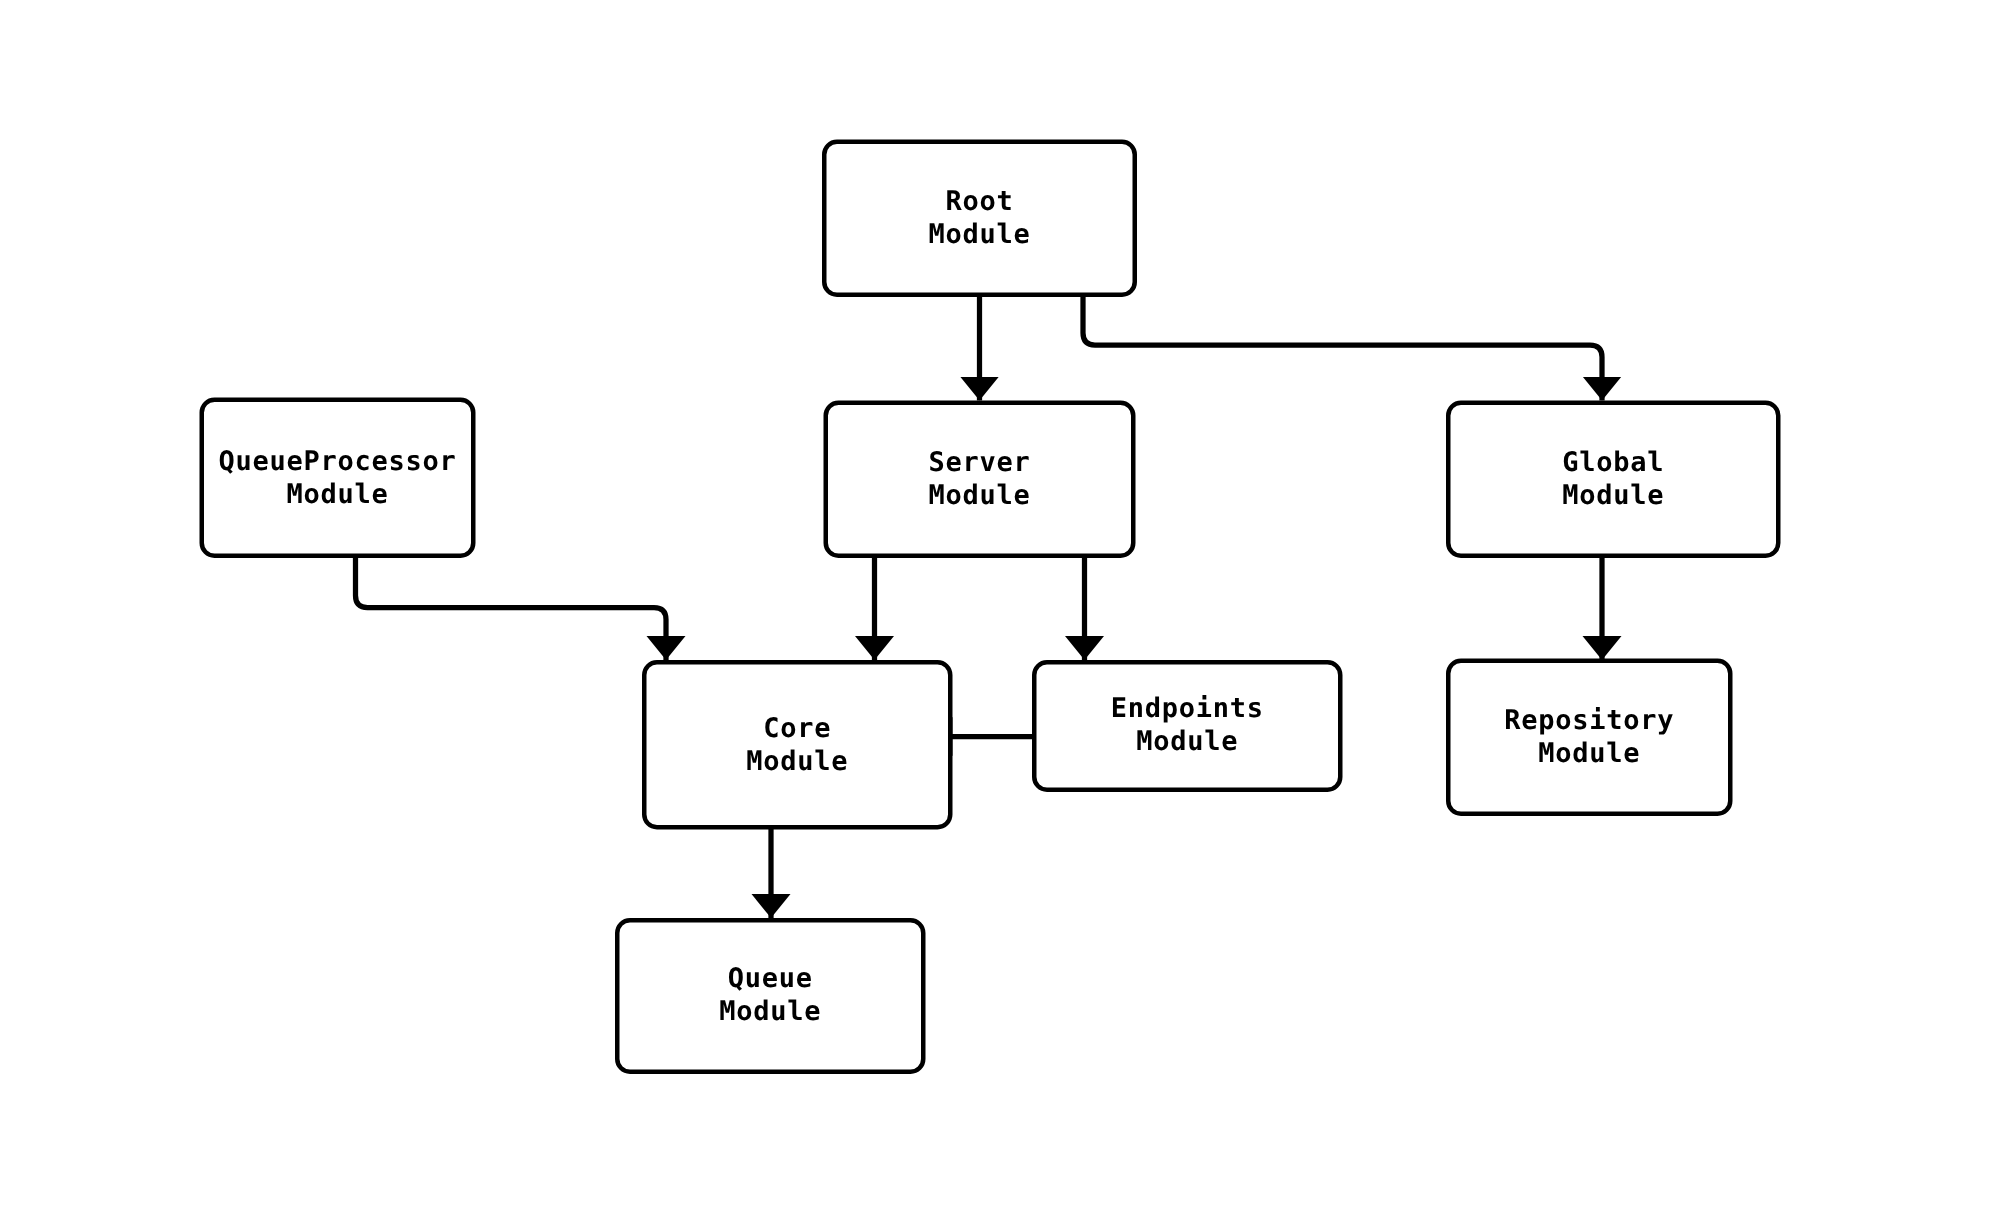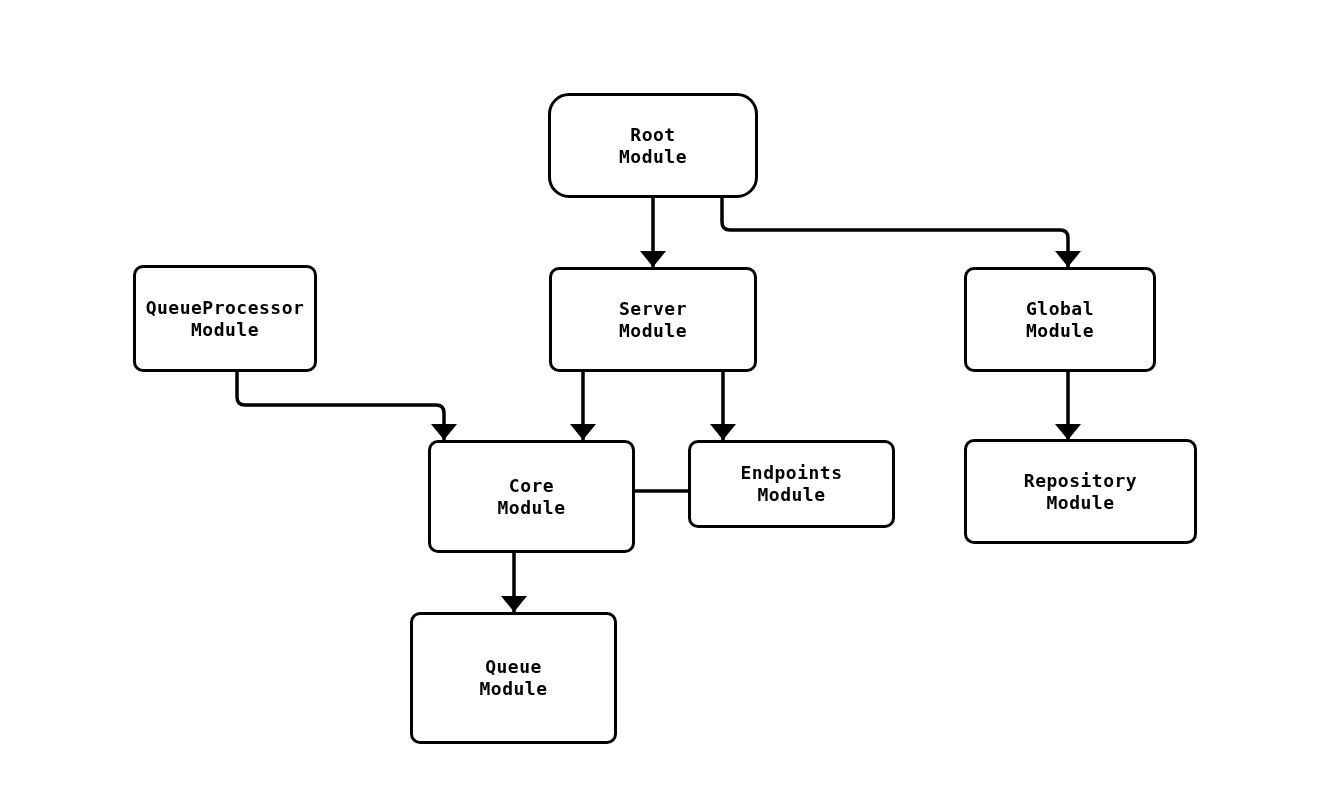--- a/index.html
+++ b/index.html
@@ -61,53 +61,53 @@
     <path d="M653 197 V267" marker-end="url(#arrow)"></path>
     <path d="M722 197 V222 Q722 230 730 230 H1060 Q1068 230 1068 238 V267" marker-end="url(#arrow)"></path>
     <path d="M237 372 V397 Q237 405 245 405 H436 Q444 405 444 413 V440" marker-end="url(#arrow)"></path>
     <path d="M583 372 V440" marker-end="url(#arrow)"></path>
     <path d="M723 372 V440" marker-end="url(#arrow)"></path>
     <path d="M1068 372 V440" marker-end="url(#arrow)"></path>
     <path d="M688 491 H619" marker-end="url(#arrow)"></path>
     <path d="M514 544 V612" marker-end="url(#arrow)"></path>
   </svg>
 
-  <div class="node" style="left:548px; top:93px; width:210px; height:105px;border-radius:21px;">
+  <div class="node" style="left:548px; top:93px; width:210px; height:105px;">
     <span class="node-label">Root
 Module</span>
   </div>
 
   <div class="node" style="left:133px; top:265px; width:184px; height:107px;">
     <span class="node-label">QueueProcessor
 Module</span>
   </div>
 
   <div class="node" style="left:549px; top:267px; width:208px; height:105px;align-items:center;">
     <span class="node-label">Server
 Module</span>
   </div>
 
-  <div class="node" style="left:964px; top:267px; width:192px; height:105px;align-items:center;">
+  <div class="node" style="left:964px; top:267px; width:223px; height:105px;align-items:center;">
     <span class="node-label">Global
 Module</span>
   </div>
 
   <div class="node" style="left:428px; top:440px; width:207px; height:113px;">
     <span class="node-label">Core
 Module</span>
   </div>
 
   <div class="node" style="left:688px; top:440px; width:207px; height:88px;">
     <span class="node-label">Endpoints
 Module</span>
   </div>
 
-  <div class="node" style="left:964px; top:439px; width:233px; height:105px;">
+  <div class="node" style="left:964px; top:439px; width:191px; height:105px;">
     <span class="node-label">Repository
 Module</span>
   </div>
 
-  <div class="node" style="left:410px; top:612px; width:207px; height:132px;">
+  <div class="node" style="left:410px; top:612px; width:207px; height:104px;">
     <span class="node-label">Queue
 Module</span>
   </div>
 
 </div>
 
 </body></html>

